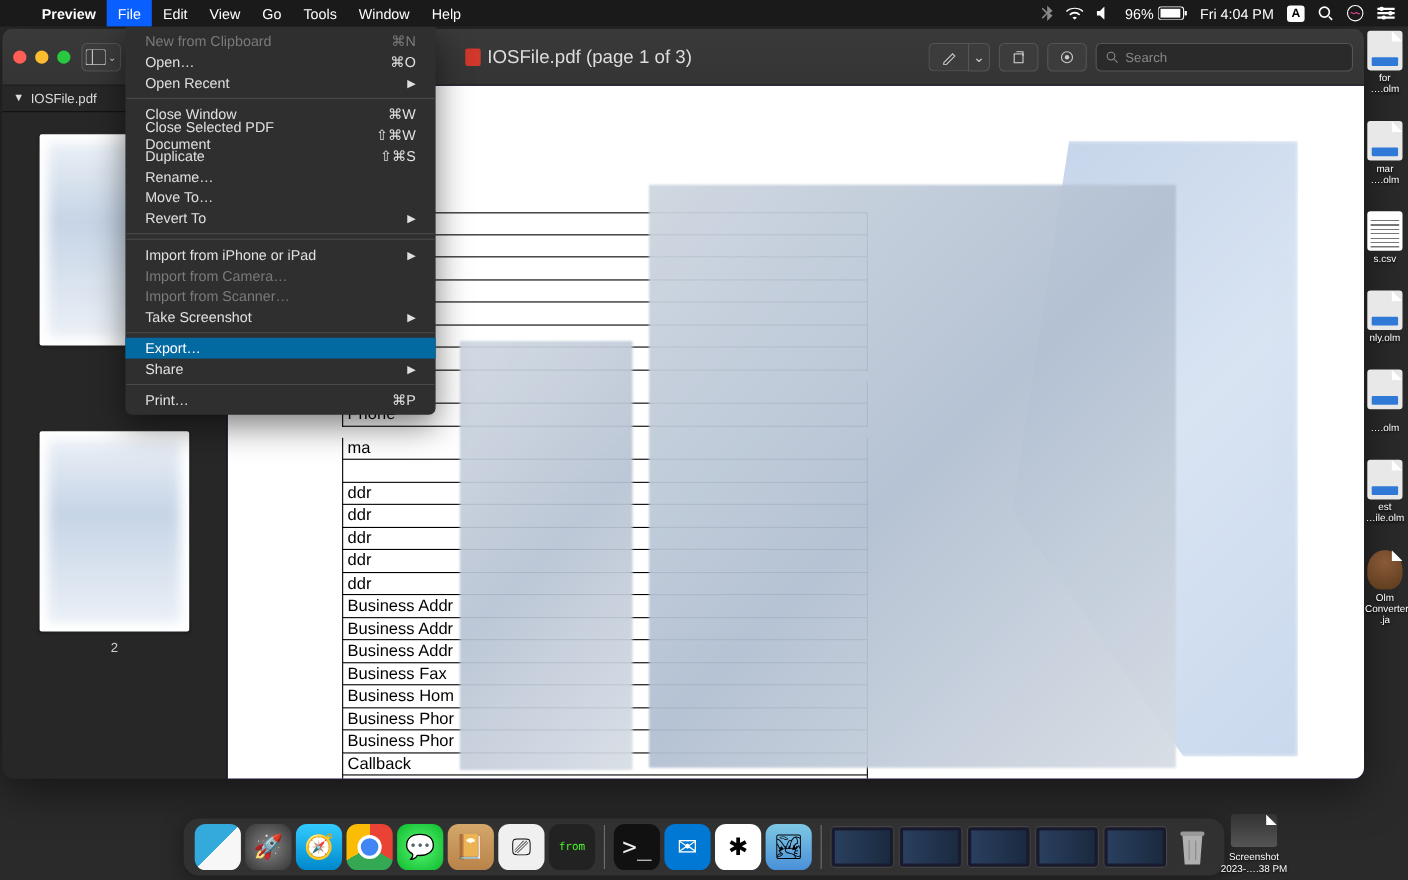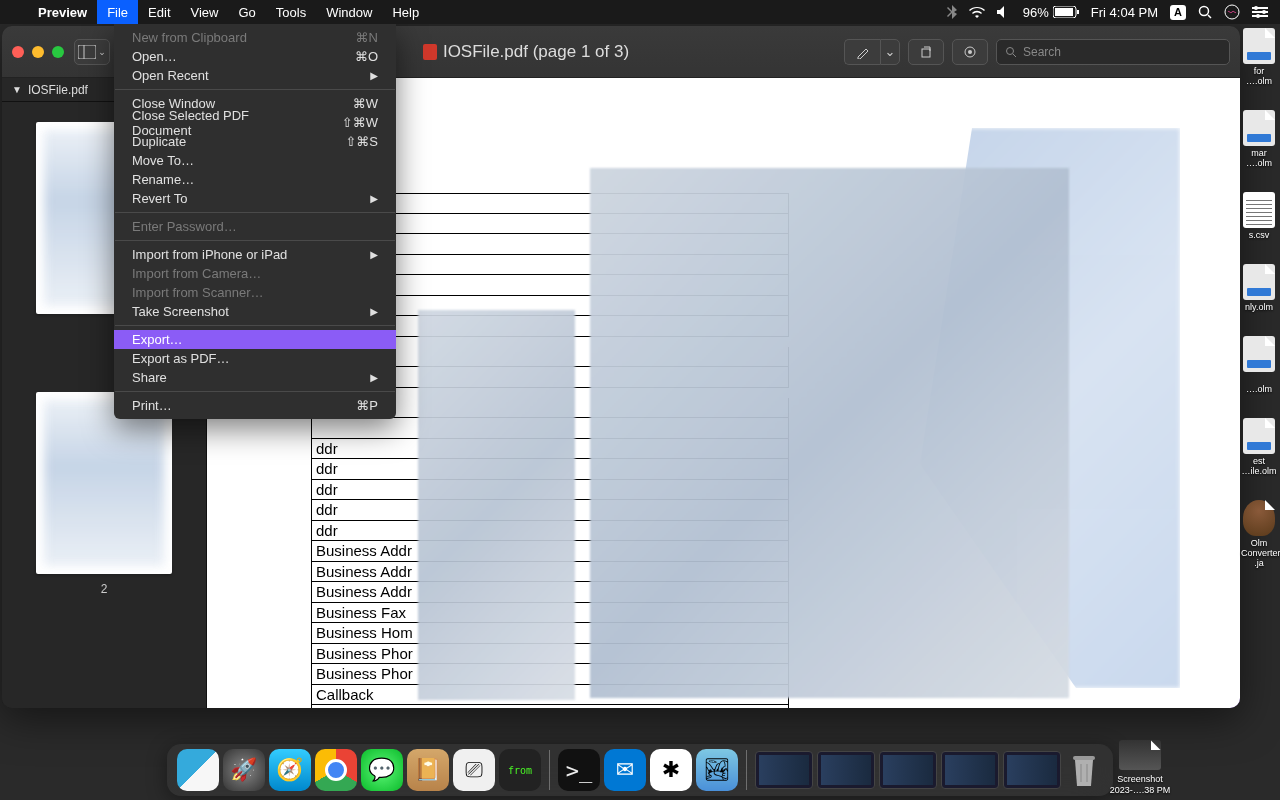--- a/index.html
+++ b/index.html
@@ -13,21 +13,21 @@
 .menubar .menu-item.active { background:#0a60ff; }
 .menubar .spacer { flex:1; }
 .menubar .status { display:flex; align-items:center; gap:12px; padding-right:4px; }
 .menubar .status span { display:flex; align-items:center; }
 .menubar svg { fill:#fff; }
 
 
 .dropdown { position:absolute; top:24px; left:114px; width:282px; background:#2f2f2f; border-radius:0 0 6px 6px; box-shadow:0 10px 30px rgba(0,0,0,.5); z-index:999; padding:4px 0; color:#e0e0e0; font-size:13px; }
 .dropdown .mi { display:flex; justify-content:space-between; align-items:center; padding:2px 18px; height:19px;gap:39px; }
 .dropdown .mi.disabled { color:#7a7a7a; }
-.dropdown .mi.hl { background:#8b5cf6; color:#fff; }
+.dropdown .mi.hl { background:#0369a1; color:#fff; }
 .dropdown .sep { height:1px; background:#4a4a4a; margin:4px 1px; }
 .dropdown .arrow { font-size:10px; }
 
 
 .window { position:absolute; top:26px; left:2px; width:1238px; height:682px; background:#1e1e1e; border-radius:10px; overflow:hidden; box-shadow:0 10px 40px rgba(0,0,0,.5); display:flex; flex-direction:column; }
 .titlebar { height:52px; background:linear-gradient(#3a3a3a,#343434); display:flex; align-items:center; padding:0 10px; gap:10px; border-bottom:1px solid #222; }
 .traffic { display:flex; gap:8px; }
 .traffic div { width:12px; height:12px; border-radius:50%; }
 .tclose{background:#ff5f57;} .tmin{background:#febc2e;} .tmax{background:#28c840;}
 .tbtn { width:36px; height:26px; border:1px solid #555; border-radius:5px; background:#3c3c3c; display:flex; align-items:center; justify-content:center; color:#ccc; font-size:13px; }
@@ -173,54 +173,48 @@
     </div>
     <div class="mi">
       <span>Close Selected PDF Document</span>
       <span>⇧⌘W</span>
     </div>
     <div class="mi">
       <span>Duplicate</span>
       <span>⇧⌘S</span>
     </div>
     <div class="mi">
+      <span>Rename…</span>
+    </div>
+    <div class="mi">
       <span>Move To…</span>
-    </div>
-    <div class="mi">
-      <span>Rename…</span>
     </div>
     <div class="mi">
       <span>Revert To</span>
       <span class="arrow">▶</span>
     </div>
     <div class="sep"></div>
-    <div class="mi disabled">
-      <span>Enter Password…</span>
-    </div>
     <div class="sep"></div>
     <div class="mi">
       <span>Import from iPhone or iPad</span>
       <span class="arrow">▶</span>
     </div>
     <div class="mi disabled">
       <span>Import from Camera…</span>
     </div>
     <div class="mi disabled">
       <span>Import from Scanner…</span>
     </div>
     <div class="mi">
       <span>Take Screenshot</span>
       <span class="arrow">▶</span>
     </div>
     <div class="sep"></div>
     <div class="mi hl">
       <span>Export…</span>
-    </div>
-    <div class="mi">
-      <span>Export as PDF…</span>
     </div>
     <div class="mi">
       <span>Share</span>
       <span class="arrow">▶</span>
     </div>
     <div class="sep"></div>
     <div class="mi">
       <span>Print…</span>
       <span>⌘P</span>
     </div>

